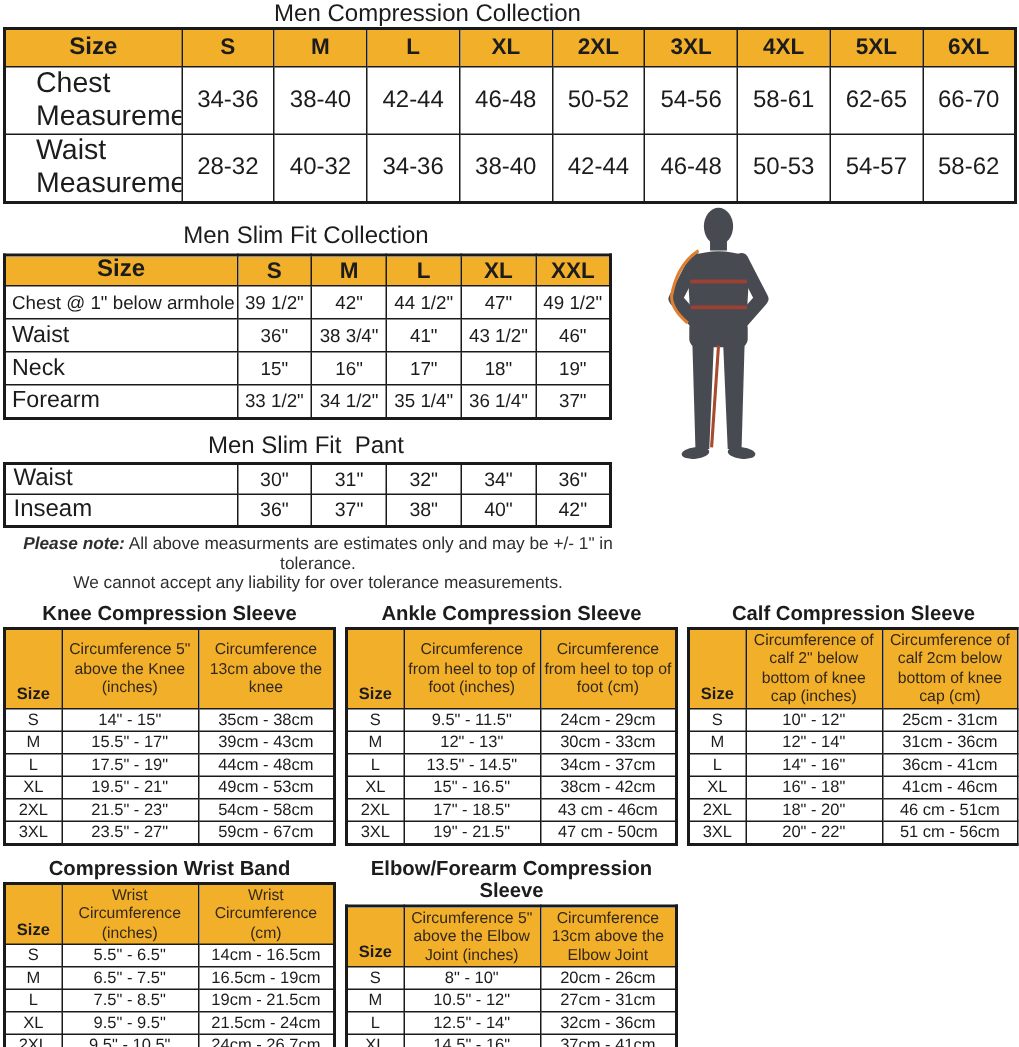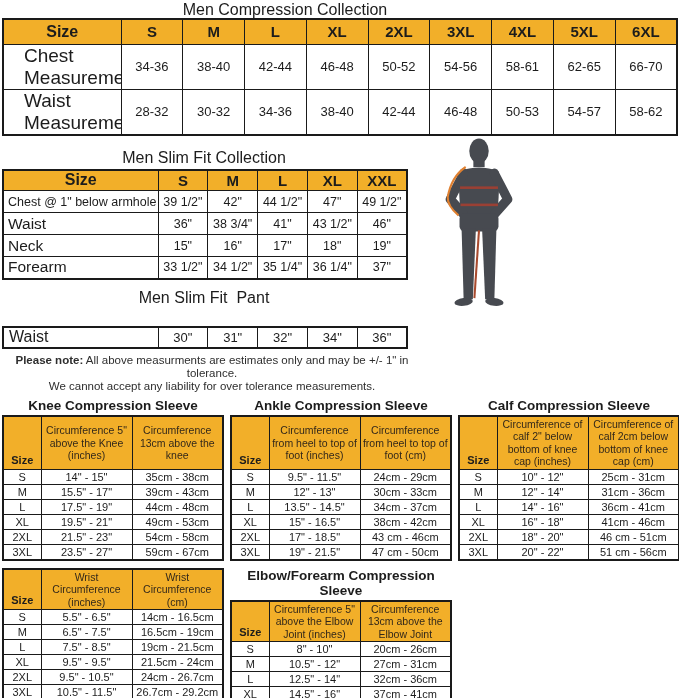--- a/index.html
+++ b/index.html
@@ -7,48 +7,48 @@
   body {
     width: 679px; height: 698px; overflow: hidden;
     font-family: "Liberation Sans", sans-serif;
     color: #1c1c1c;
   }
   .page { position: relative; width: 679px; height: 698px; }
 
   .title { font-weight: 400; font-size: 16px; line-height: 17px; text-align: center; }
   .t1-title { width: 570px; padding-top: 1px; }
   .t2-title { width: 408px; margin-top: 13px; margin-bottom: 3px; }
-  .t3-title { width: 408px; margin-top: 9px; margin-bottom: 20px; white-space: pre; }
+  .t3-title { width: 408px; margin-top: 9px; margin-bottom: 2px; white-space: pre; }
 
   table { border-collapse: collapse; table-layout: fixed; background: #fff; }
   .spec th, .spec td { border: 1px solid #1a1a1a; overflow: hidden; }
   .spec { border: 2px solid #1a1a1a; }
   .spec th { background: #F2AF29; font-weight: 700; }
   .spec td { text-align: center; }
 
   #t1 { width: 676px; margin-left: 2px; }
   #t1 col.lbl { width: 118px; }
   #t1 th { height: 25px; font-size: 15px; }
   #t1 thead th:first-child { font-size: 16px; }
-  #t1 td { height: 21px; font-size: 13px; }
+  #t1 td { height: 21px; font-size: 16px; }
   #t1 tbody td:first-child { text-align: left; font-size: 19px; padding-left: 20px; }
 
   #t2, #t3 { width: 406px; margin-left: 2px; }
   #t2 col.lbl, #t3 col.lbl { width: 155px; }
   #t2 th { height: 21px; font-size: 15px; }
   #t2 thead th:first-child { font-size: 16px; }
   #t2 td { height: 22px; font-size: 12.5px; }
   #t2 tbody td:first-child { text-align: left; font-size: 15.5px; padding-left: 4px; }
   #t2 tbody tr:first-child td:first-child { font-size: 12.5px; }
 
   #t3 td { height: 21px; font-size: 13px; }
   #t3 tbody td:first-child { text-align: left; font-size: 16px; padding-left: 5px; }
 
   .note { margin-top: 5px; width: 424px; text-align: center; font-size: 11.5px; line-height: 13px; color: #2e2e2e; }
-  .note b { font-weight: 700; }
+  .note b { font-weight: 700; font-style: italic; }
 
   .figure-wrap { position: absolute; left: 438px; top: 138px; width: 82px; height: 172px; }
 
   .sleeve-grid { display: flex; margin-left: 2px; }
   .sleeve-grid.row1 { margin-top: 5px; }
   .sleeve-grid.row2 { margin-top: 7px; }
   .sleeve-col { width: 222px; margin-right: 6px; }
   .s-title { font-weight: 700; font-size: 13.5px; line-height: 15px; text-align: center; margin-bottom: 2px; }
   .sleeve { width: 222px; border: 2px solid #1a1a1a; }
   .sleeve th, .sleeve td { border: 1px solid #1a1a1a; overflow: hidden; }
@@ -93,21 +93,21 @@
           <td>46-48</td>
           <td>50-52</td>
           <td>54-56</td>
           <td>58-61</td>
           <td>62-65</td>
           <td>66-70</td>
         </tr>
         <tr>
           <td>Waist Measurement</td>
           <td>28-32</td>
-          <td>30-32</td>
+          <td>40-32</td>
           <td>34-36</td>
           <td>38-40</td>
           <td>42-44</td>
           <td>46-48</td>
           <td>50-53</td>
           <td>54-57</td>
           <td>58-62</td>
         </tr>
       </tbody>
   </table>
@@ -172,20 +172,28 @@
           <col span="5">
         </colgroup>
       <tbody>
           <tr>
             <td>Waist</td>
             <td>30"</td>
             <td>31"</td>
             <td>32"</td>
             <td>34"</td>
             <td>36"</td>
+          </tr>
+          <tr>
+            <td>Inseam</td>
+            <td>36"</td>
+            <td>37"</td>
+            <td>38"</td>
+            <td>40"</td>
+            <td>42"</td>
           </tr>
         </tbody>
     </table>
 
     <div class="note">
       <div><b>Please note:</b> <span>All above measurments are estimates only and may be +/- 1" in tolerance.</span></div>
       <div>We cannot accept any liability for over tolerance measurements.</div>
     </div>
   </div>
 
@@ -360,20 +368,21 @@
             </tr>
           </tbody>
       </table>
     </div>
 
   </div>
 
   <div class="sleeve-grid row2">
 
     <div class="sleeve-col">
+      <div class="s-title">Compression Wrist Band</div>
       <table class="sleeve h2">
         <colgroup>
             <col class="c-size">
             <col>
             <col>
           </colgroup>
         <thead>
           <tr>
             <th class="size-th">Size</th>
             <th>Wrist Circumference (inches)</th>

